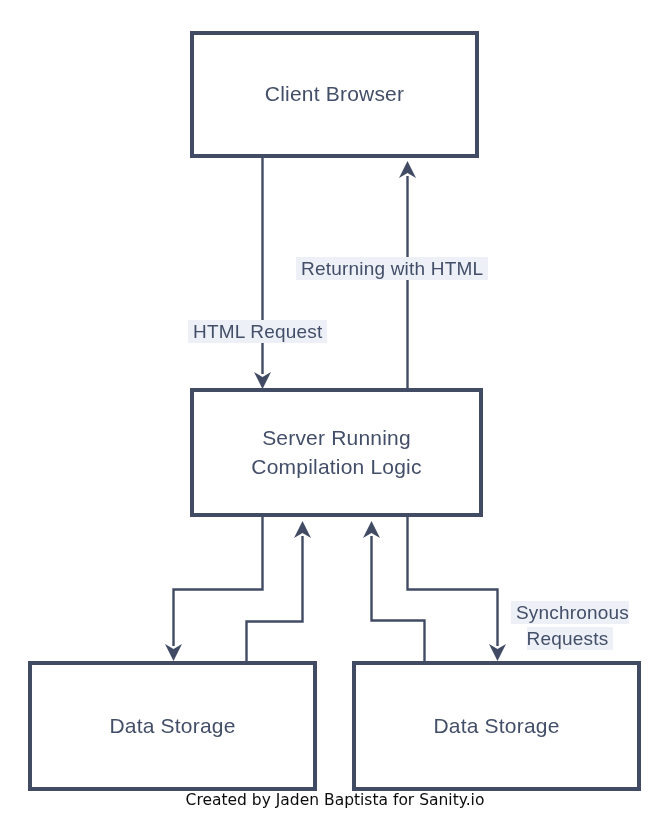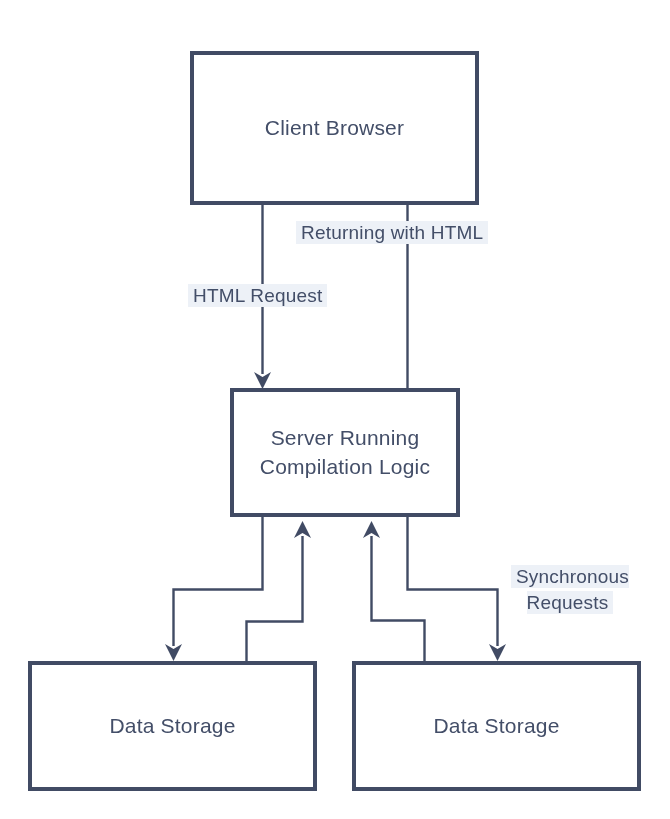--- a/index.html
+++ b/index.html
@@ -42,32 +42,33 @@
     justify-content: center;
     z-index: 2;
   }
   .node .node-label {
     font-size: 21px;
     line-height: 1.35;
     color: var(--text, #434e68);
     text-align: center;
     letter-spacing: 0.2px;
   }
-  .node-client  { left: 190px; top: 31px;  width: 289px; height: 154px; margin-top: 20px; }
-  .node-server  { left: 190px; top: 388px; width: 230px; height: 129px; margin-left: 40px; }
+  .node-client  { left: 190px; top: 31px;  width: 289px; height: 127px; }
+  .node-server  { left: 190px; top: 388px; width: 293px; height: 129px; }
   .node-server .node-label { max-width: 205px; }
   .node-storage-left  { left: 28px;  top: 661px; width: 289px; height: 130px; }
   .node-storage-right { left: 352px; top: 661px; width: 289px; height: 130px; }
   .edge-label {
     position: absolute;
     z-index: 3;
     font-size: 19px;
     line-height: 26px;
     letter-spacing: 0.2px;
     color: var(--text, #3f4a66);
+    margin-top: 36px;
   }
   .edge-label .lbl {
     background: var(--label-bg, #edf1f7);
     padding: 1px 5px;
     white-space: pre-line;
   }
   .edge-label-http      { left: 188px; top: 283px; }
   .edge-label-returning { left: 296px; top: 220px; }
   .edge-label-sync      { left: 498px; top: 564px; width: 144px; text-align: center; }
   .caption {
@@ -130,14 +131,15 @@
 
   <div class="edge-label edge-label-returning">
     <span class="lbl">Returning with HTML</span>
   </div>
 
   <div class="edge-label edge-label-sync">
     <span class="lbl">Synchronous
 Requests</span>
   </div>
 
+  <div class="caption">Created by Jaden Baptista for Sanity.io</div>
 
 </div>
 
 </body></html>

